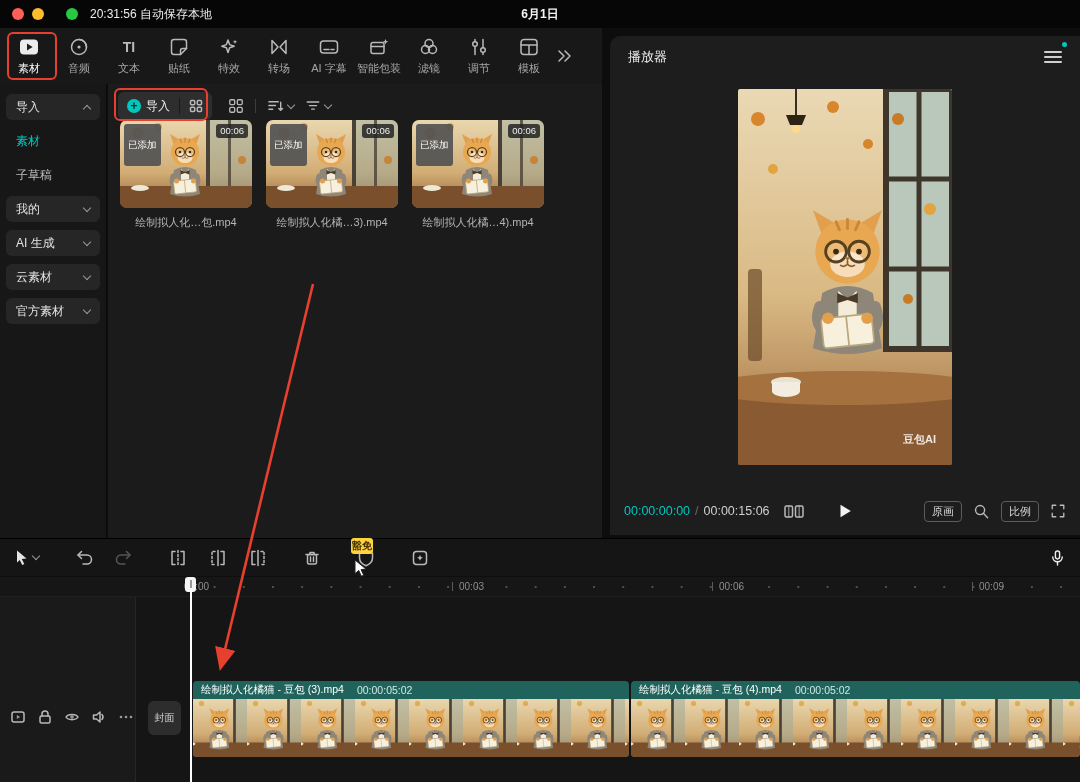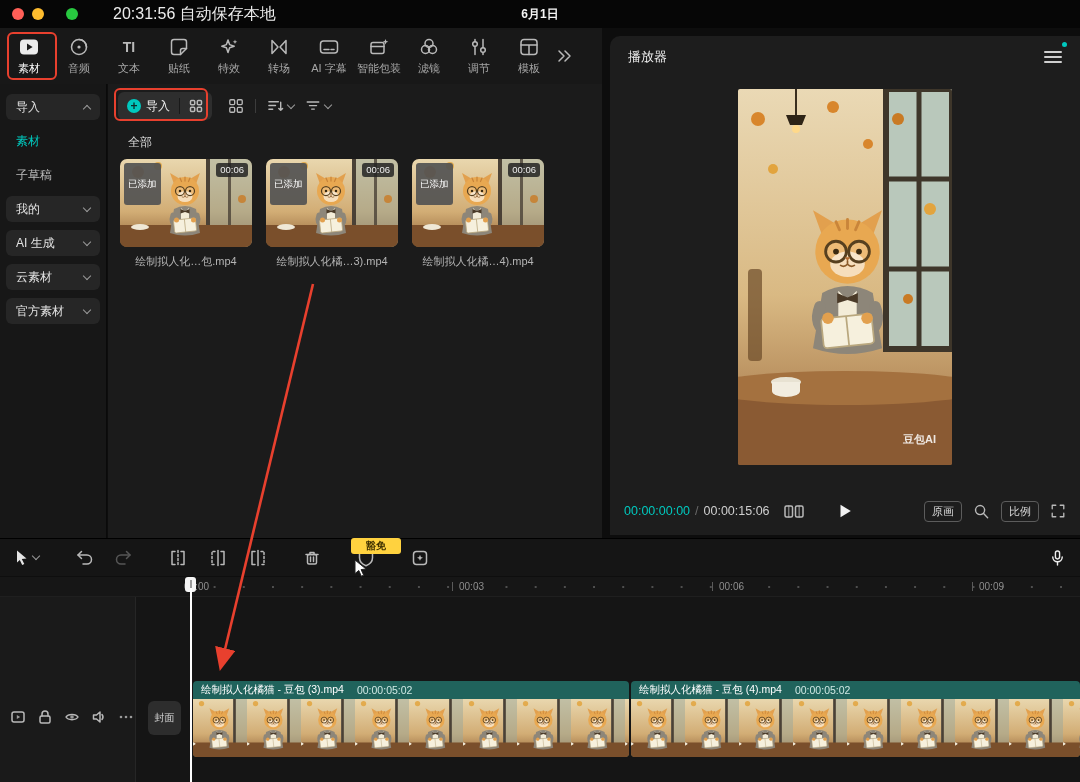--- a/index.html
+++ b/index.html
@@ -4,21 +4,21 @@
 <style>
   *{margin:0;padding:0;box-sizing:border-box}
   html,body{width:1080px;height:782px;background:#0a0a0a}
   body{font-family:"Liberation Sans","DejaVu Sans",sans-serif;color:#ddd;overflow:hidden}
   .app{position:relative;width:1080px;height:782px;background:#0d0d0d;overflow:hidden}
 
   
   .menubar{position:absolute;top:0;left:0;right:0;height:28px;background:#060606;display:flex;align-items:center;padding:0 12px;z-index:5}
   .tl{width:12px;height:12px;border-radius:50%;margin-right:8px;display:inline-block;cursor:pointer}
   .tl.red{background:#ff5f57}.tl.yellow{background:#febc2e}.tl.green{background:#28c840;margin-left:14px}
-  .mb-status{margin-left:27px;font-size:16px;color:#ececec}
+  .mb-status{margin-left:4px;font-size:12px;color:#ececec}
   .mb-date{position:absolute;left:50%;transform:translateX(-50%);font-size:12px;font-weight:bold;color:#f5f5f5}
 
   
   .top-toolbar{position:absolute;top:28px;left:0;width:602px;height:56px;background:#181818;display:flex;align-items:center;padding-left:4px}
   .tab{min-width:50px;height:52px;display:flex;flex-direction:column;align-items:center;justify-content:center;gap:3px;color:#a6a6a6;font-size:11px;cursor:pointer;padding:0 2px;white-space:nowrap}
   .tab.active{color:#fff}
   .tab .ticon{height:22px;display:flex;align-items:center;justify-content:center}
   .more-tabs{margin-left:2px;background:none;border:none;color:#c8c8c8;cursor:pointer;height:52px;display:flex;align-items:center}
   svg.ic{stroke:#b9b9b9;fill:none;stroke-width:1.5;stroke-linecap:round;stroke-linejoin:round}
   svg.ic.dim{stroke:#565656}
@@ -96,21 +96,21 @@
   .playhead{position:absolute;left:184px;top:38px;bottom:0;width:13px;pointer-events:none;z-index:30}
   .ph-head{width:11px;height:15px;background:#f5f5f5;border-radius:3px;margin:0 auto;position:relative;pointer-events:auto;cursor:ew-resize}
   .ph-head:after{content:'';position:absolute;left:4.5px;top:3px;width:2px;height:9px;background:#9a9a9a}
   .ph-line{position:absolute;top:11px;bottom:0;left:50%;width:2px;margin-left:-1px;background:#fdfdfd}
 
   
   .anno-box{position:absolute;border:2.5px solid #e8402e;border-radius:6px;z-index:50;pointer-events:none}
   .anno1{left:7px;top:32px;width:50px;height:48px}
   .anno2{left:114px;top:88px;width:94px;height:33px}
   .arrow-overlay{position:absolute;left:0;top:0;width:1080px;height:782px;pointer-events:none;z-index:60}
-  .exempt-tag{position:absolute;left:351px;top:538px;background:#ffd23f;color:#3f3000;font-size:10px;font-weight:bold;padding:1px 15px;border-radius:3px;z-index:55;line-height:1.4}
+  .exempt-tag{position:absolute;left:351px;top:538px;background:#ffd23f;color:#3f3000;font-size:10px;font-weight:bold;padding:1px 1px;border-radius:3px;z-index:55;line-height:1.4}
   .mouse-cursor{position:absolute;left:354px;top:559px;z-index:70;pointer-events:none}
 </style>
 </head>
 <body>
 
 <svg width="0" height="0" style="position:absolute" aria-hidden="true">
   <defs>
     <linearGradient id="warm" x1="0" y1="0" x2="0" y2="1">
       <stop offset="0" stop-color="#e9d7ae"></stop>
         <stop offset=".6" stop-color="#d2ad75"></stop>
@@ -350,21 +350,20 @@
         </span>
         <span class="vc-group">
           <svg class="ic" width="16" height="16" viewBox="0 0 18 16">
               <path d="M2.5 3.5 H15.5 M5 7.5 H13 M7.5 11.5 H10.5"></path>
             </svg>
           <span class="chev"></span>
         </span>
       </div>
     </div>
 
-    <div class="all-label">全部</div>
 
     <div class="media-grid">
       <div class="media-item">
         <div class="thumb">
           <svg class="scene" viewBox="0 0 132 88" preserveAspectRatio="xMidYMid slice">
               <use href="#cafe-scene"></use>
             </svg>
           <span class="badge">已添加</span>
           <span class="duration">00:06</span>
         </div>

